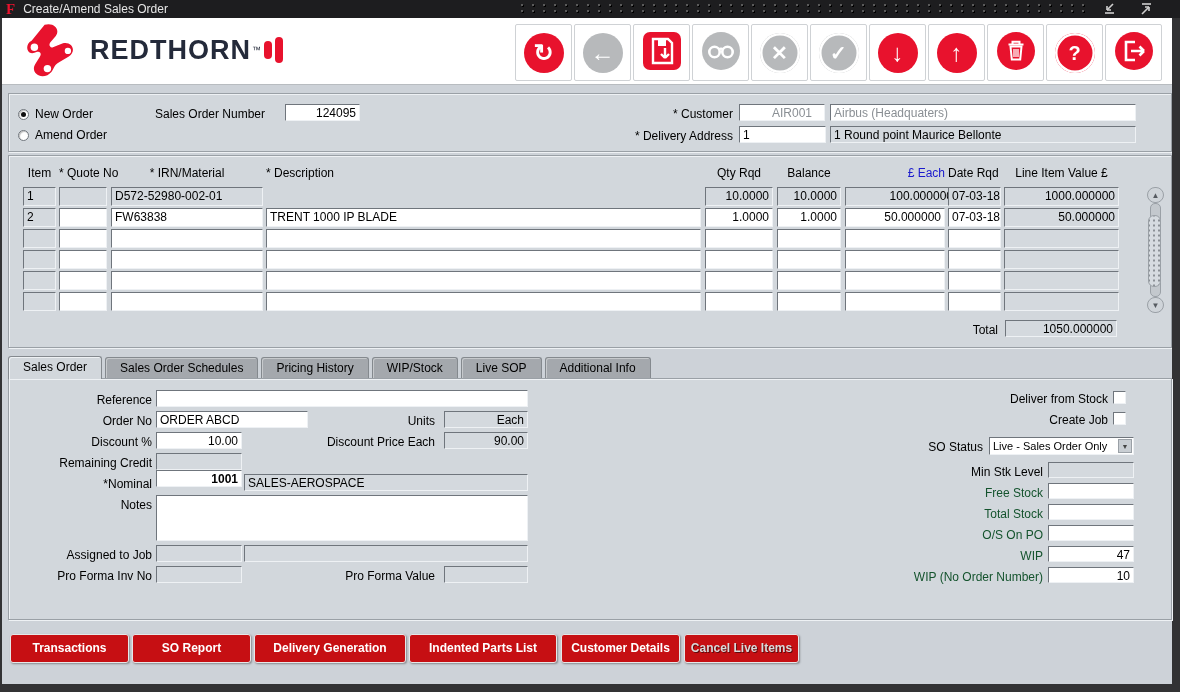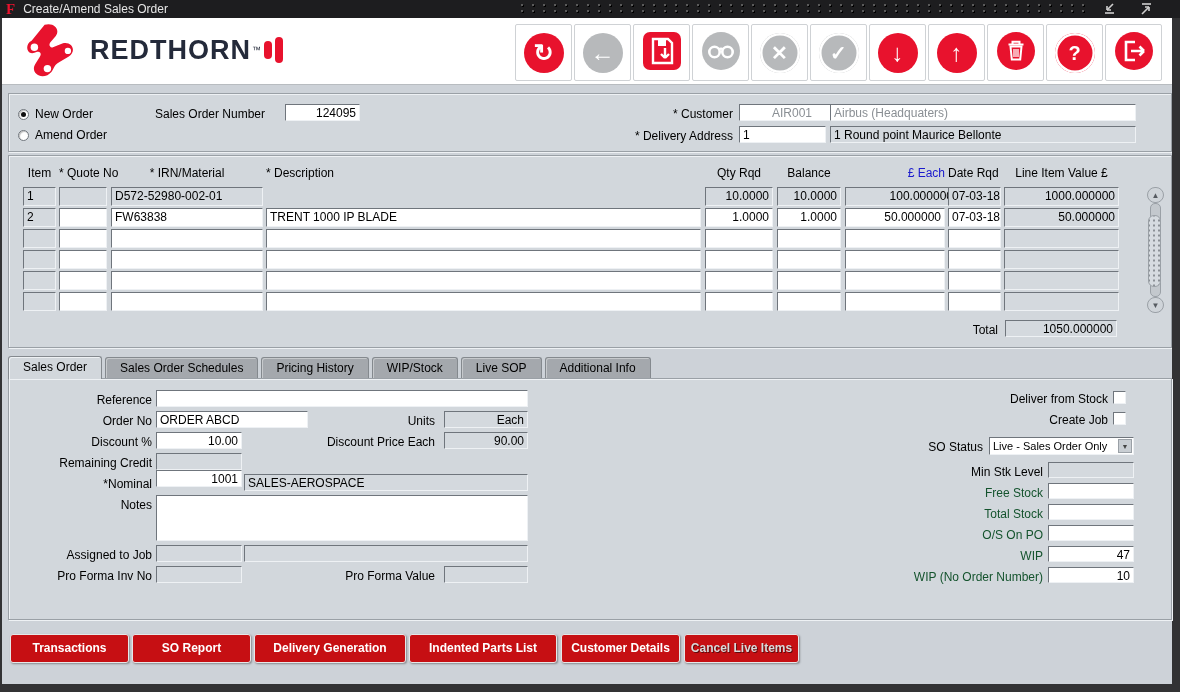--- a/index.html
+++ b/index.html
@@ -190,21 +190,21 @@
           </svg></span>
       </div>
     </div>
 
   <div class="abs panel" style="left:8px; top:93px; width:1164px; height:59px;"></div>
   <div class="lbl" style="left:18px; top:107px;"><span class="radio on"></span><span>New Order</span></div>
   <div class="lbl" style="left:18px; top:128px;"><span class="radio"></span><span>Amend Order</span></div>
   <div class="lbl" style="left:155px; top:107px;">Sales Order Number</div>
   <div class="fld rt" style="left:285px; top:104px; width:75px;">124095</div>
   <div class="lbl r" style="left:595px; top:107px; width:138px;">* Customer</div>
-  <div class="fld dim" style="left:739px; top:104px; width:109px;padding-left:32px;">AIR001</div>
+  <div class="fld dim" style="left:739px; top:104px; width:86px;padding-left:32px;">AIR001</div>
   <div class="fld dim" style="left:830px; top:104px; width:306px;">Airbus (Headquaters)</div>
   <div class="lbl r" style="left:595px; top:129px; width:138px;">* Delivery Address</div>
   <div class="fld" style="left:739px; top:126px; width:87px;">1</div>
   <div class="fld ro" style="left:830px; top:126px; width:306px;">1 Round point Maurice Bellonte</div>
 
   <div class="abs panel" style="left:8px; top:155px; width:1164px; height:193px;" id="itemsPanel">
       <div class="hcell" style="left: 14px; width: 33px; text-align: center;">Item</div>
       <div class="hcell" style="left: 50px; width: 48px; text-align: center;">* Quote No</div>
       <div class="hcell" style="left: 102px; width: 152px; text-align: center;">* IRN/Material</div>
       <div class="hcell" style="left: 257px; width: 435px; ">* Description</div>
@@ -294,21 +294,21 @@
     <div class="fld" style="left:156px; top:411px; width:152px;">ORDER ABCD</div>
     <div class="lbl r" style="left:330px; top:414px; width:105px;">Units</div>
     <div class="fld ro rt" style="left:444px; top:411px; width:84px;">Each</div>
     <div class="lbl r" style="left:30px; top:435px; width:122px;">Discount %</div>
     <div class="fld rt" style="left:156px; top:432px; width:86px;">10.00</div>
     <div class="lbl r" style="left:300px; top:435px; width:135px;">Discount Price Each</div>
     <div class="fld ro rt" style="left:444px; top:432px; width:84px;">90.00</div>
     <div class="lbl r" style="left:30px; top:456px; width:122px;">Remaining Credit</div>
     <div class="fld ro" style="left:156px; top:453px; width:86px;"></div>
     <div class="lbl r" style="left:30px; top:477px; width:122px;">*Nominal</div>
-    <div class="fld rt" style="left:156px; top:470px; width:86px;">1001</div>
+    <div class="fld rt" style="left:156px; top:470px; width:86px;font-weight:bold;">1001</div>
     <div class="fld ro" style="left:244px; top:474px; width:284px;">SALES-AEROSPACE</div>
     <div class="lbl r" style="left:30px; top:498px; width:122px;">Notes</div>
     <div class="fld" style="left:156px; top:495px; width:372px; height:46px;"></div>
     <div class="lbl r" style="left:30px; top:548px; width:122px;">Assigned to Job</div>
     <div class="fld ro" style="left:156px; top:545px; width:86px;"></div>
     <div class="fld ro" style="left:244px; top:545px; width:284px;"></div>
     <div class="lbl r" style="left:30px; top:569px; width:122px;">Pro Forma Inv No</div>
     <div class="fld ro" style="left:156px; top:566px; width:86px;"></div>
     <div class="lbl r" style="left:300px; top:569px; width:135px;">Pro Forma Value</div>
     <div class="fld ro" style="left:444px; top:566px; width:84px;"></div>

